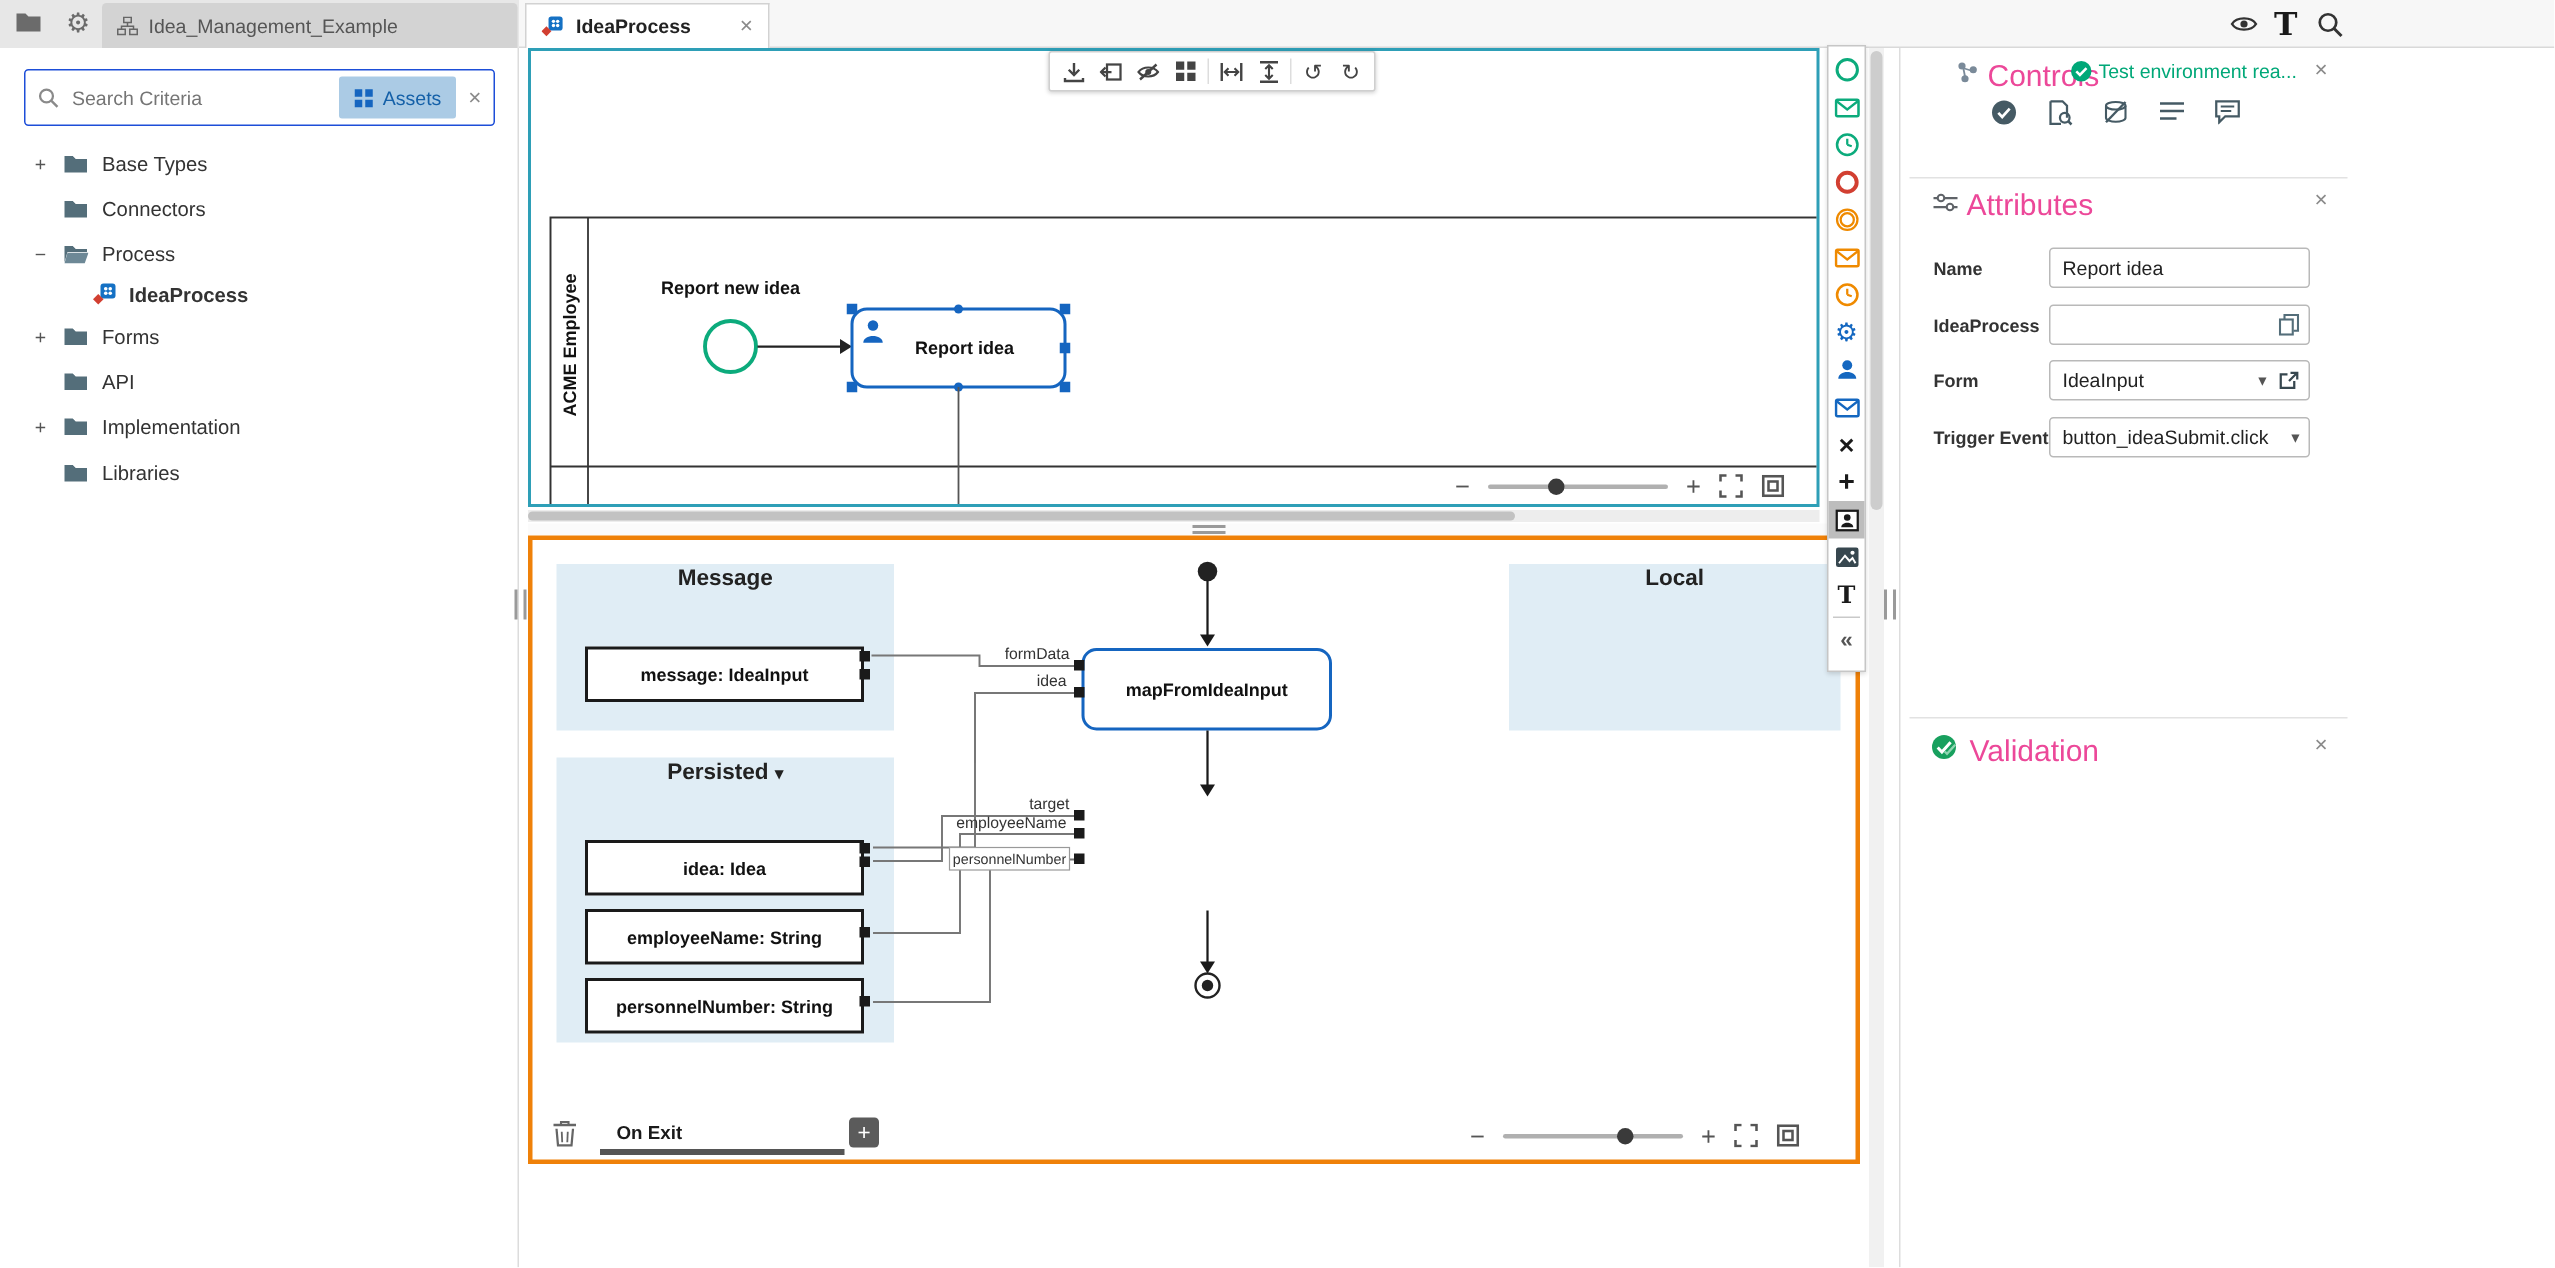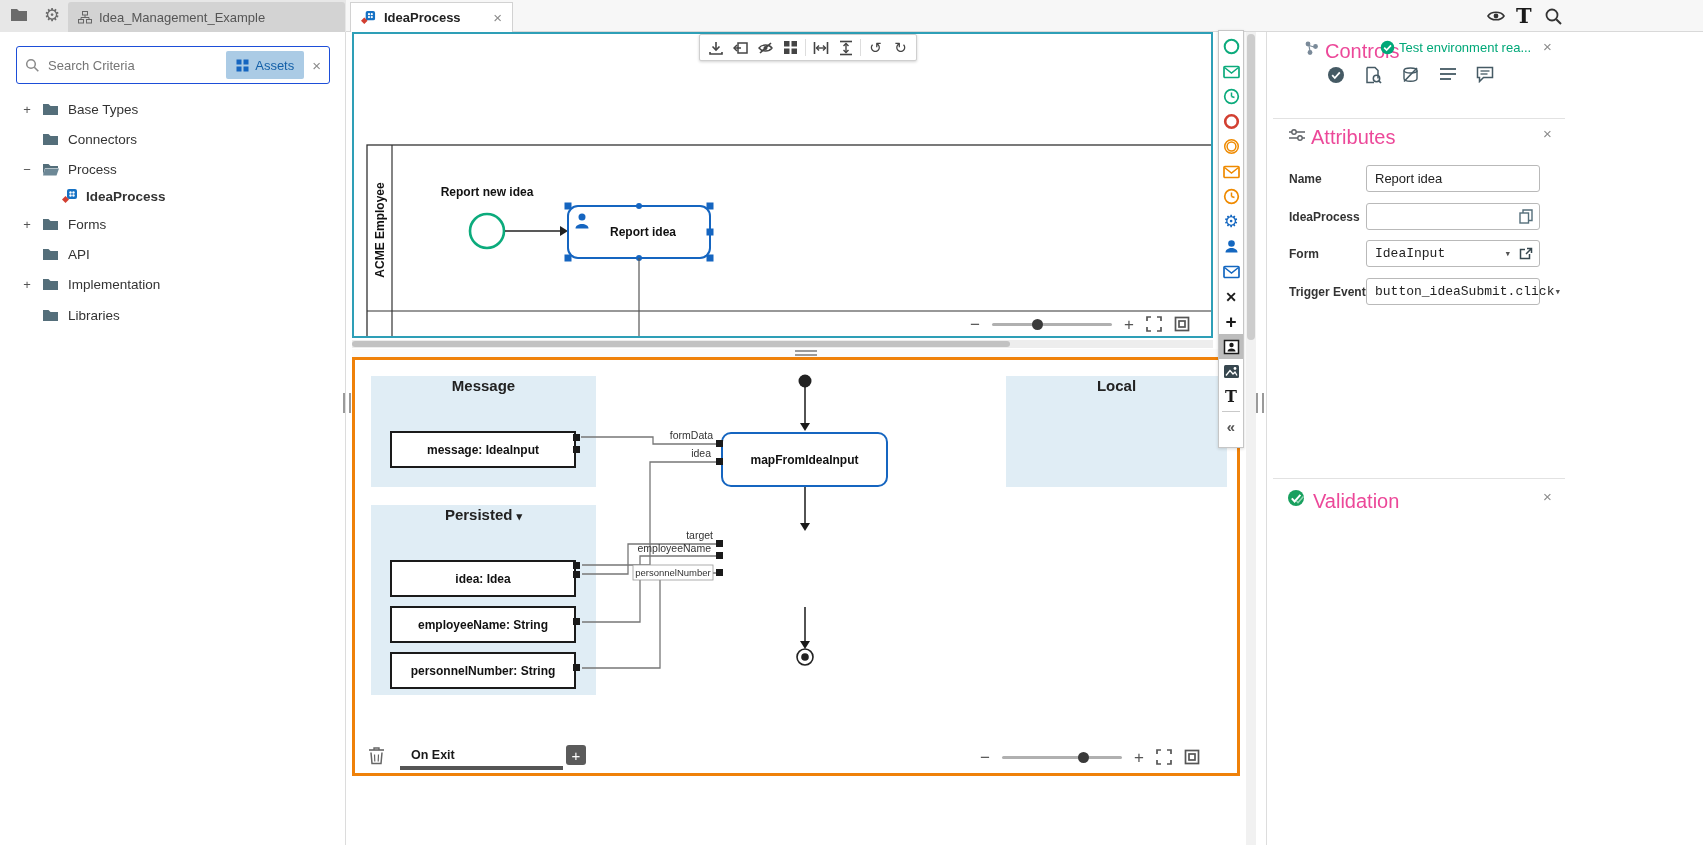--- a/index.html
+++ b/index.html
@@ -44,21 +44,21 @@
   .pcell { width:24px; height:25px; display:flex; align-items:center; justify-content:center; cursor:pointer; }
   .pdiv { width:18px; height:1px; background:#c9c9c9; margin:2px 0; }
   .vscroll { position:absolute; left:1246px; top:32px; width:10px; height:813px; background:#f1f1f1; }
   .vthumb { position:absolute; left:1px; width:8px; background:#cdcdcd; border-radius:4px; }
   .rhandle { position:absolute; width:8px; height:20px; border-left:2px solid #9a9a9a; border-right:2px solid #9a9a9a; cursor:col-resize; }
   .rightpanel { position:absolute; left:1266px; top:32px; width:437px; height:813px; background:#fff; border-left:1px solid #ddd; }
   .card-div { position:absolute; left:6px; width:292px; border-bottom:1px solid #e2e2e2; }
   .hdr-title { font-size:20px; color:#ec4899; }
   .field-label { position:absolute; left:22px; font-size:12px; font-weight:bold; color:#333; }
   .inp { position:absolute; left:99px; width:174px; height:27px; border:1px solid #b9b9b9; border-radius:3px; background:#fff; font:13px "Liberation Sans",sans-serif; padding:0 8px; color:#222; }
-  .selbox { position:absolute; left:99px; width:174px; height:27px; border:1px solid #b9b9b9; border-radius:3px; background:#fff; display:flex; align-items:center; padding:0 6px 0 8px; font-size:13px; color:#222; cursor:pointer;font-family:Liberation Mono, monospace; }
+  .selbox { position:absolute; left:99px; width:174px; height:27px; border:1px solid #b9b9b9; border-radius:3px; background:#fff; display:flex; align-items:center; padding:0 6px 0 8px; font-size:13px; color:#222; cursor:pointer; }
   .caret { color:#555; font-size:11px; margin-left:auto; }
   .green { color:#00a878; }
 </style>
 </head>
 <body>
 
 <div class="app">
 
   <div class="topbar">
     <div class="topbar-left"></div>

